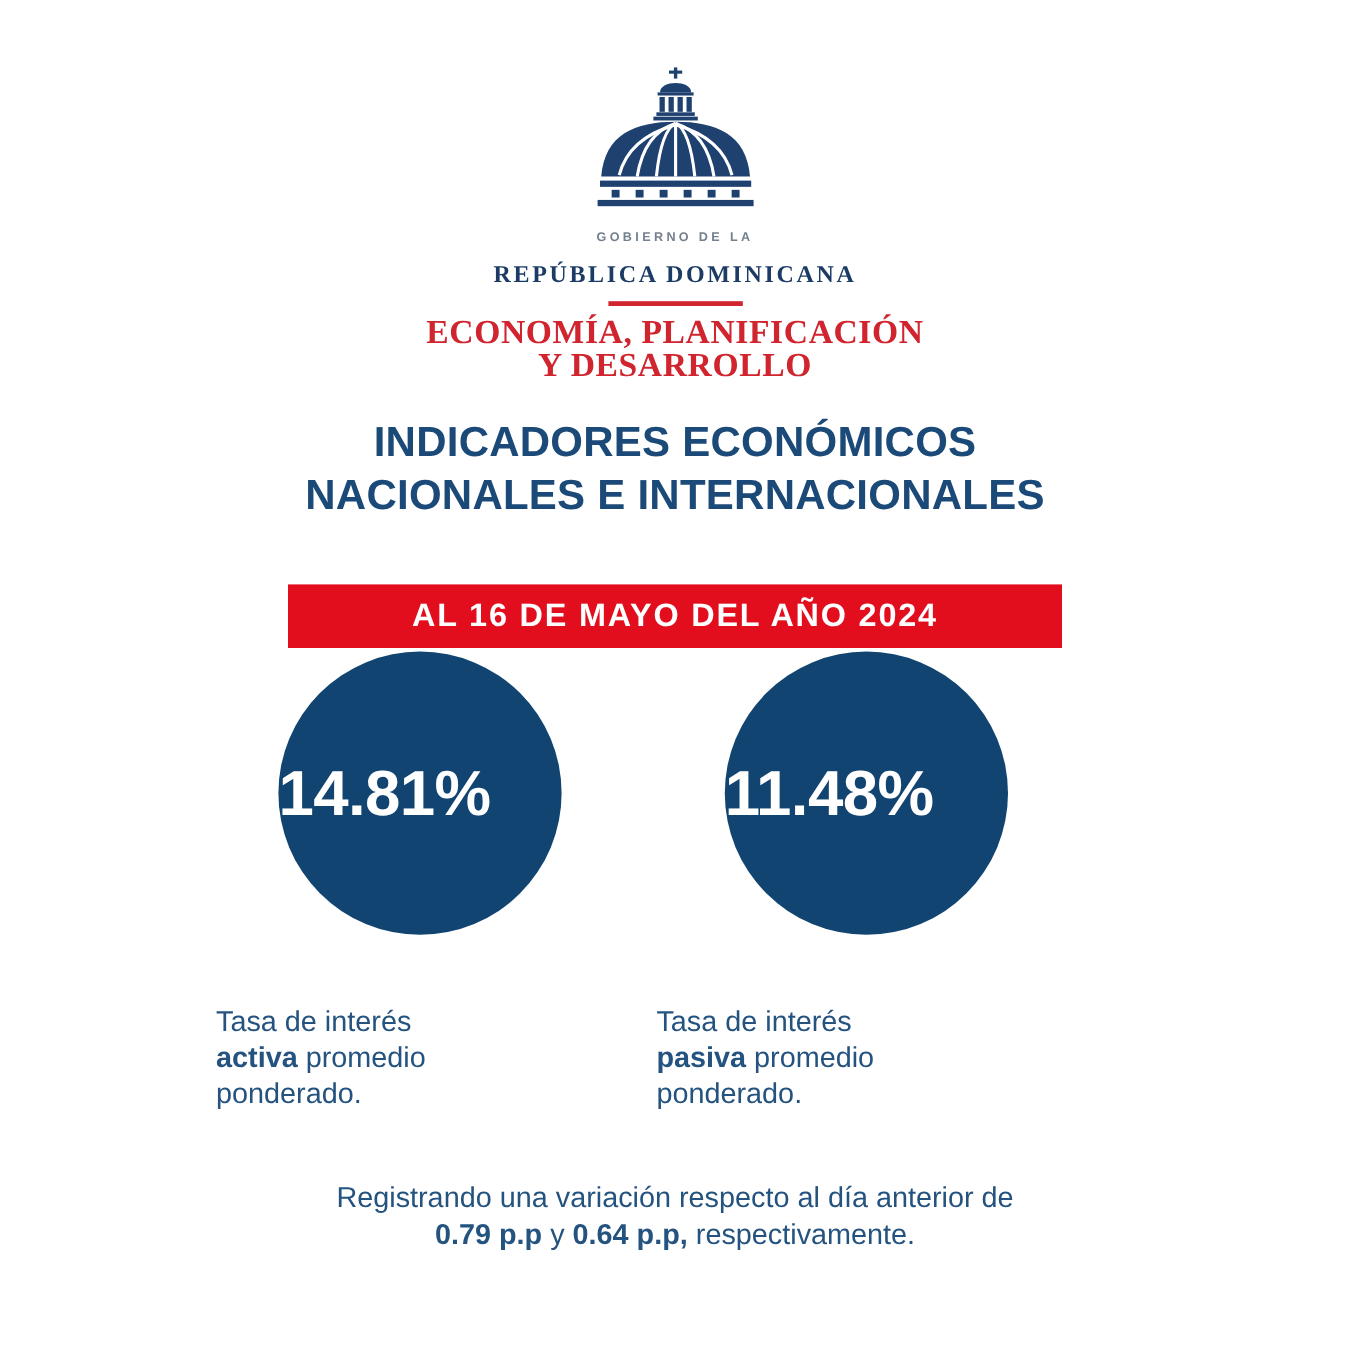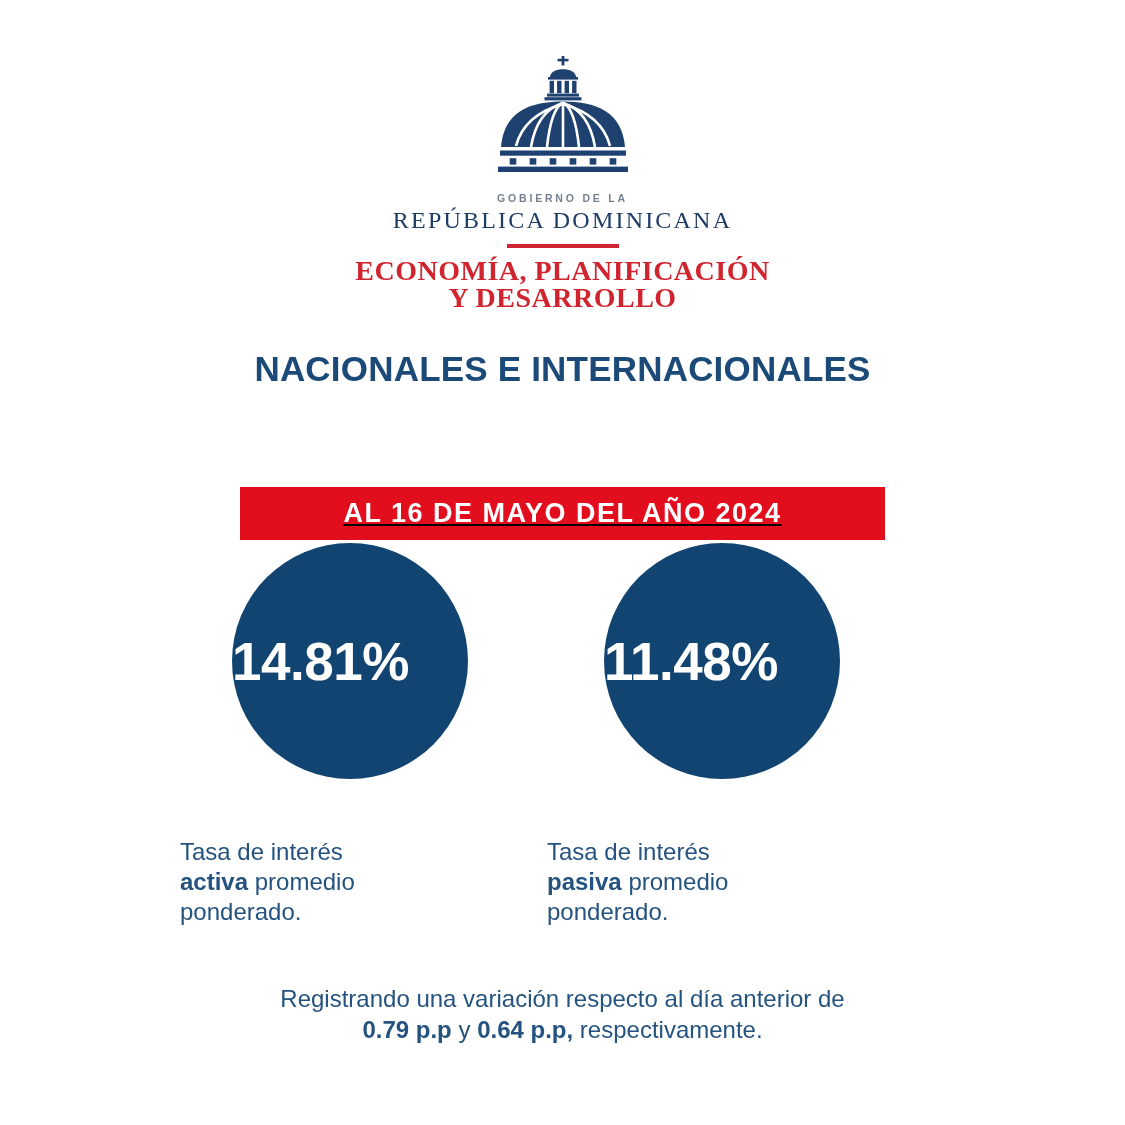--- a/index.html
+++ b/index.html
@@ -27,24 +27,25 @@
 
   
   .logo{position:absolute;top:56px;left:0;right:0;text-align:center;}
   .dome-wrap{display:block;margin:0 auto;width:132px;height:116px;color:var(--logo-navy);}
   .gov-label{
     margin-top:20px;
     font-size:10.5px;font-weight:700;letter-spacing:2.8px;
     color:var(--gov-gray);
   }
   .country-label{
-    margin-top:3px;
+    margin-top:14px;
     font-family:"Liberation Serif", serif;
-    font-size:24px;letter-spacing:2.2px;
+    font-size:20px;letter-spacing:2.2px;
     color:var(--country-navy);
+    font-weight:bold;
   }
   .logo-divider{
     width:112px;height:4px;background:var(--ministry-red);
     margin:10px auto 9px auto;border:none;
   }
   .ministry{
     font-family:"Liberation Serif", serif;
     font-weight:700;color:var(--ministry-red);
     font-size:28px;line-height:27px;letter-spacing:0.5px;
   }
@@ -53,21 +54,21 @@
   .page-title{
     position:absolute;top:347px;left:0;right:0;
     text-align:center;color:var(--title-blue);
     font-size:35px;line-height:44px;font-weight:700;letter-spacing:0.2px;
   }
 
   
   .date-banner{
     position:absolute;left:240px;top:487px;width:645px;height:53px;
     background:var(--banner-red);
-    display:flex;align-items:center;justify-content:center;text-decoration:underline;
+    display:flex;align-items:center;justify-content:center;
   }
   .date-banner span{
     color:var(--white);font-size:27px;font-weight:700;letter-spacing:1.5px;
     white-space:nowrap;
   }
 
   
   .circle{
     position:absolute;top:543px;width:236px;height:236px;border-radius:50%;
     background:var(--circle-navy);
@@ -142,20 +143,21 @@
     <div class="gov-label">GOBIERNO DE LA</div>
     <div class="country-label">REPÚBLICA DOMINICANA</div>
     <div class="logo-divider"></div>
     <div class="ministry">
       <div>ECONOMÍA, PLANIFICACIÓN</div>
       <div>Y DESARROLLO</div>
     </div>
   </div>
 
   <div class="page-title">
+    <div>INDICADORES ECONÓMICOS</div>
     <div>NACIONALES E INTERNACIONALES</div>
   </div>
 
   <div class="date-banner">
     <span>AL 16 DE MAYO DEL AÑO 2024</span>
   </div>
 
   <div class="circle active">
     <span class="circle-value">14.81%</span>
   </div>

